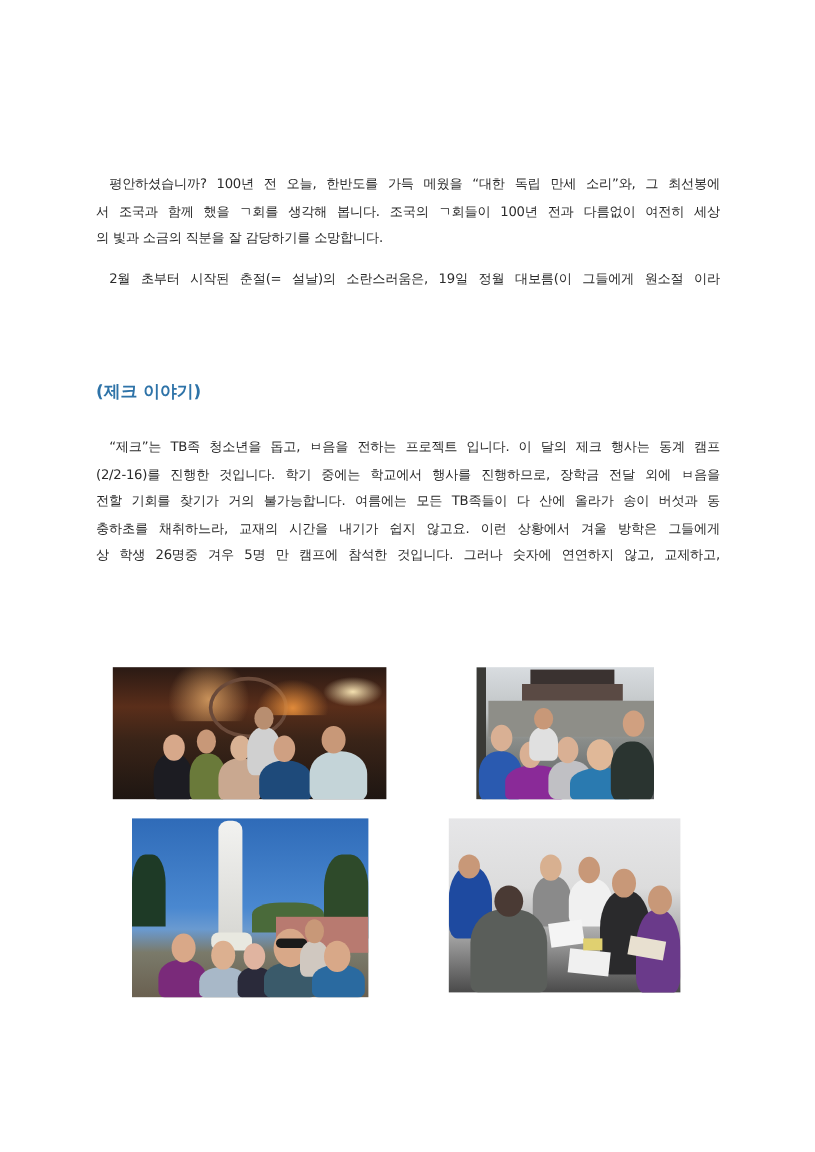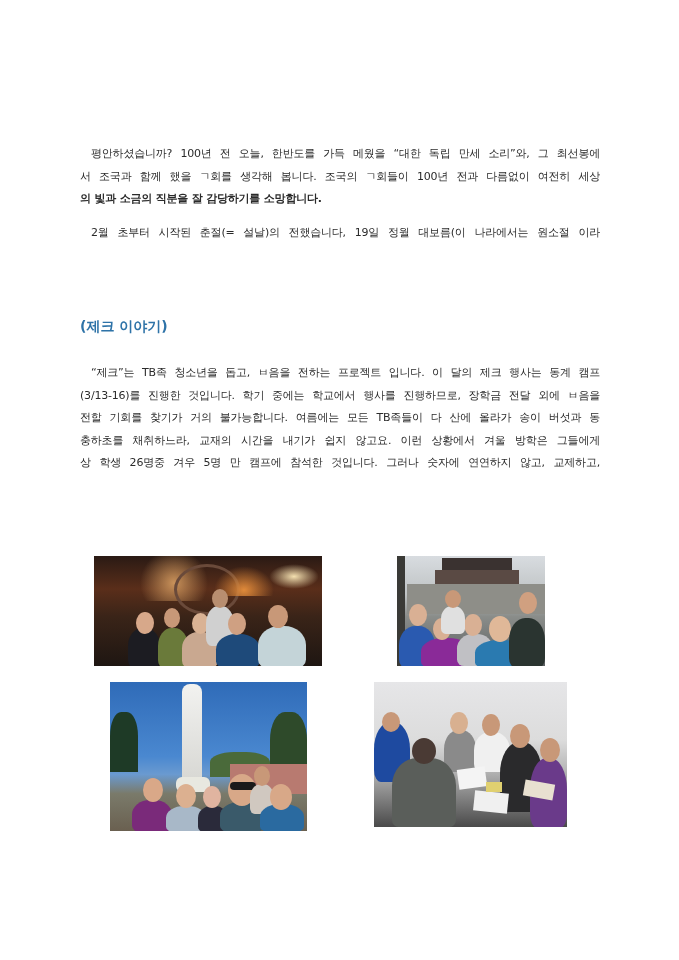--- a/index.html
+++ b/index.html
@@ -4,50 +4,50 @@
 <style>
   html, body { margin: 0; padding: 0; background: #ffffff; }
   body { width: 679px; height: 960px; position: relative; overflow: hidden;
          font-family: "DejaVu Sans", "Liberation Sans", sans-serif; color: #222; }
   .page { position: absolute; inset: 0; background: #fff; }
   .title { position: absolute; left: 0; width: 679px; top: 101px; text-align: center;
            font-size: 15.5px; font-weight: bold; color: #7a3aa0; letter-spacing: 0.5px; }
   .para { position: absolute; left: 80px; width: 520px; font-size: 11px; line-height: 22.5px;
           text-align: justify; text-indent: 11px; color: #2a2a2a; letter-spacing: -0.2px; }
   .para .line { display: block; white-space: nowrap; text-align-last: justify; }
-  .para .line.last { text-align-last: left; font-weight: bold; }
+  .para .line.last { text-align-last: left; }
   .section-heading { position: absolute; left: 80px; top: 318px; font-size: 14px; font-weight: bold;
                      color: #2e73a8; }
   .photo { position: absolute; overflow: hidden; }
   .photo .layer { position: absolute; }
   .person { position: absolute; border-radius: 45% 45% 20% 20%; }
   .head { position: absolute; border-radius: 50%; }
 </style>
 </head>
 <body>
 
 <div class="page">
 
 
   <div class="para" style="top:143px;">
     <span class="line">평안하셨습니까? 100년 전 오늘, 한반도를 가득 메웠을 “대한 독립 만세 소리”와, 그 최선봉에</span>
     <span class="line" style="text-indent:0">서 조국과 함께 했을 ㄱ회를 생각해 봅니다. 조국의 ㄱ회들이 100년 전과 다름없이 여전히 세상</span>
     <span class="line last" style="text-indent:0">의 빛과 소금의 직분을 잘 감당하기를 소망합니다.</span>
   </div>
 
   <div class="para" style="top:222px;">
-    <span class="line">2월 초부터 시작된 춘절(= 설날)의 전했습니다, 19일 정월 대보름(이 나라에서는 원소절 이라</span>
+    <span class="line">2월 초부터 시작된 춘절(= 설날)의 소란스러움은, 19일 정월 대보름(이 그들에게 원소절 이라</span>
   </div>
 
 
   <div class="section-heading">(제크 이야기)</div>
 
   <div class="para" style="top:362px;">
     <span class="line">“제크”는 TB족 청소년을 돕고, ㅂ음을 전하는 프로젝트 입니다. 이 달의 제크 행사는 동계 캠프</span>
-    <span class="line" style="text-indent:0">(3/13-16)를 진행한 것입니다. 학기 중에는 학교에서 행사를 진행하므로, 장학금 전달 외에 ㅂ음을</span>
+    <span class="line" style="text-indent:0">(2/2-16)를 진행한 것입니다. 학기 중에는 학교에서 행사를 진행하므로, 장학금 전달 외에 ㅂ음을</span>
     <span class="line" style="text-indent:0">전할 기회를 찾기가 거의 불가능합니다. 여름에는 모든 TB족들이 다 산에 올라가 송이 버섯과 동</span>
     <span class="line" style="text-indent:0">충하초를 채취하느라, 교재의 시간을 내기가 쉽지 않고요. 이런 상황에서 겨울 방학은 그들에게</span>
     <span class="line" style="text-indent:0">상 학생 26명중 겨우 5명 만 캠프에 참석한 것입니다. 그러나 숫자에 연연하지 않고, 교제하고,</span>
   </div>
 
   <div class="photo" style="left:94px; top:556px; width:228px; height:110px; background: linear-gradient(180deg,#2a1a14 0%,#5a2e1a 30%,#3a2418 55%,#1e1612 100%);">
     <div class="layer" style="left:40px; top:0; width:80px; height:45px; background: radial-gradient(circle at 50% 60%, #c9925a 0%, rgba(120,70,40,0) 70%);"></div>
     <div class="layer" style="left:80px; top:8px; width:60px; height:45px; border:3px solid #6a4a3a; border-radius:50%;"></div>
     <div class="layer" style="left:120px; top:10px; width:60px; height:30px; background: radial-gradient(ellipse at 50% 80%, #e08a3a 0%, rgba(200,100,40,0) 70%);"></div>
     <div class="layer" style="left:175px; top:8px; width:50px; height:25px; background: radial-gradient(ellipse, #f4e0b0 0%, rgba(200,180,140,0) 70%);"></div>

